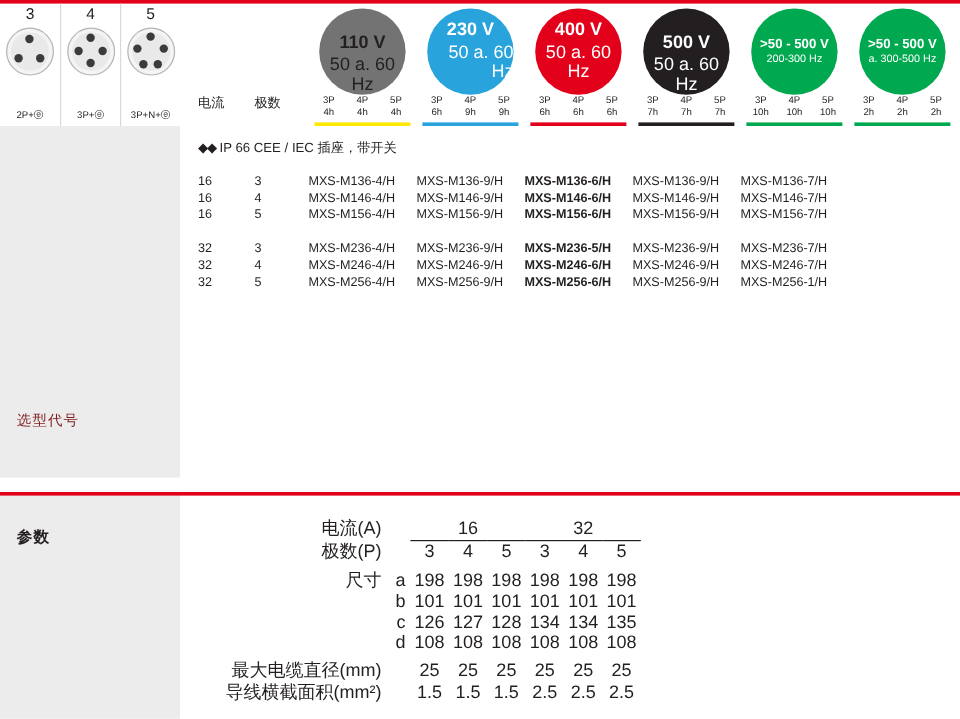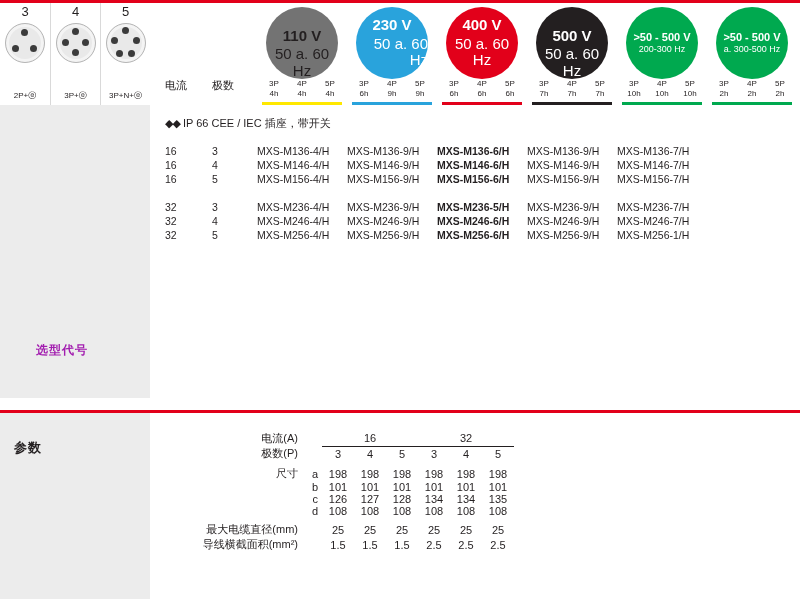--- a/index.html
+++ b/index.html
@@ -85,24 +85,23 @@
     top: 105px;
     width: 150px;
     height: 293px;
     background: #ececec;
   }
   .left-title {
     position: absolute;
     left: 14px;
     top: 237px;
     font-size: 12px;
-    font-weight: bold;
-    color: #a21caf;
+    font-weight: normal;
+    color: #7f1d1d;
     letter-spacing: 1px;
-    margin-left: 22px;
   }
 
   
   .volt-strip {
     position: absolute;
     left: 150px;
     top: 0;
     width: 650px;
     height: 105px;
     background: #ffffff;
@@ -237,21 +236,21 @@
     height: 189px;
     background: #ffffff;
     border-top: 3px solid #e2001a;
     box-sizing: border-box;
   }
   .param-table {
     position: absolute;
     left: 35px;
     top: 18px;
     border-collapse: collapse;
-    font-size: 11px;
+    font-size: 15px;
     color: #231f20;
   }
   .param-table td, .param-table th {
     padding: 0 3px;
     height: 12px;
     font-weight: normal;
     text-align: center;
     white-space: nowrap;
   }
   .param-table td.lbl {

